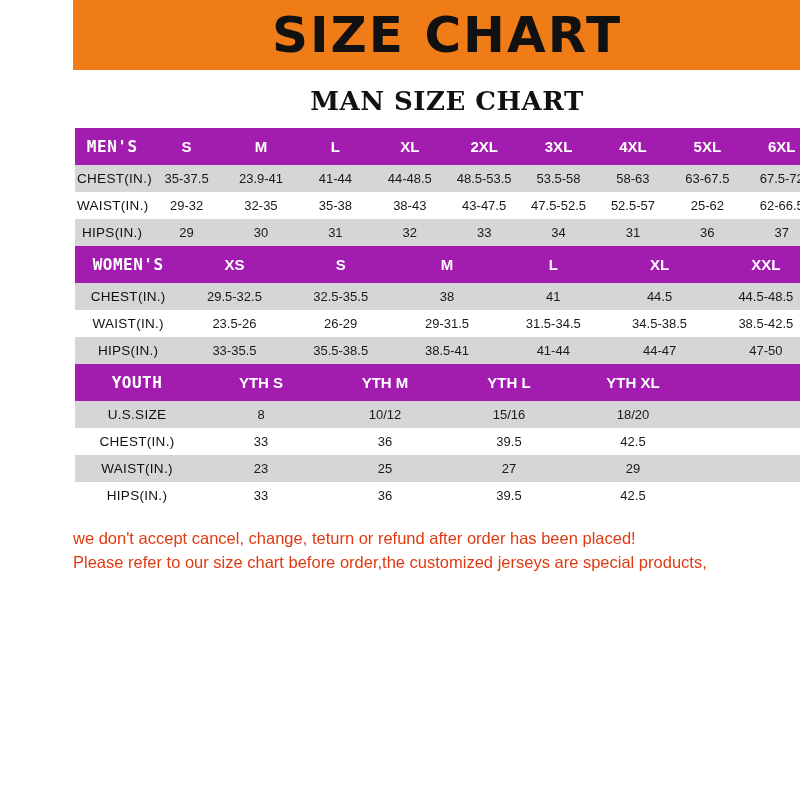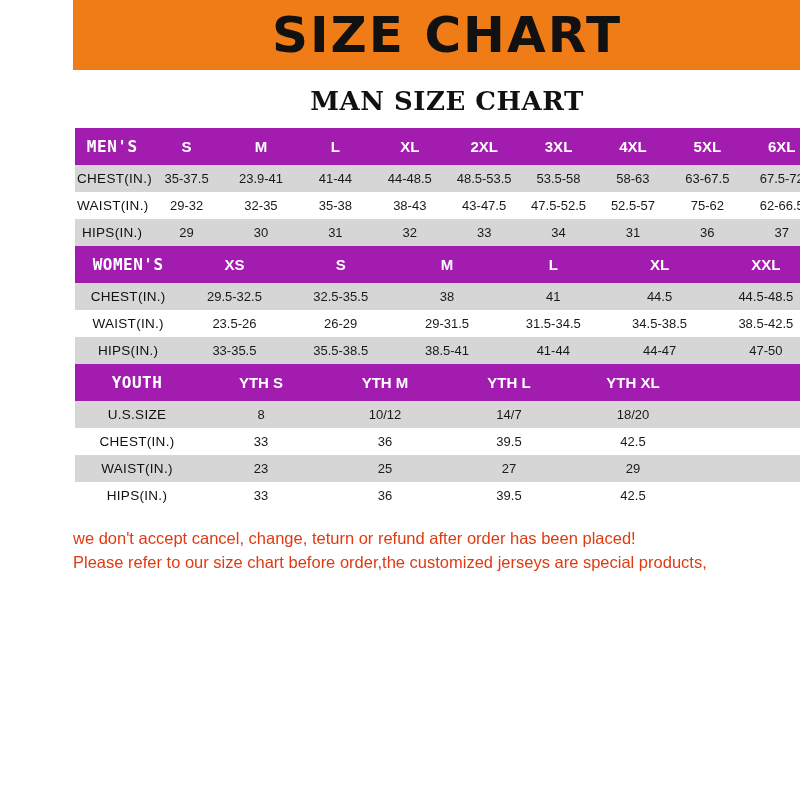--- a/index.html
+++ b/index.html
@@ -160,21 +160,21 @@
         </tr>
         <tr class="even">
           <td class="rowlabel">WAIST(IN.)</td>
           <td>29-32</td>
           <td>32-35</td>
           <td>35-38</td>
           <td>38-43</td>
           <td>43-47.5</td>
           <td>47.5-52.5</td>
           <td>52.5-57</td>
-          <td>75-62</td>
+          <td>25-62</td>
           <td>62-66.5</td>
         </tr>
         <tr class="odd">
           <td class="rowlabel">HIPS(IN.)</td>
           <td>29</td>
           <td>30</td>
           <td>31</td>
           <td>32</td>
           <td>33</td>
           <td>34</td>
@@ -237,21 +237,21 @@
           <th>YTH L</th>
           <th>YTH XL</th>
           <th></th>
         </tr>
       </thead>
       <tbody>
         <tr class="odd">
           <td class="rowlabel">U.S.SIZE</td>
           <td>8</td>
           <td>10/12</td>
-          <td>14/7</td>
+          <td>15/16</td>
           <td>18/20</td>
           <td></td>
         </tr>
         <tr class="even">
           <td class="rowlabel">CHEST(IN.)</td>
           <td>33</td>
           <td>36</td>
           <td>39.5</td>
           <td>42.5</td>
           <td></td>

